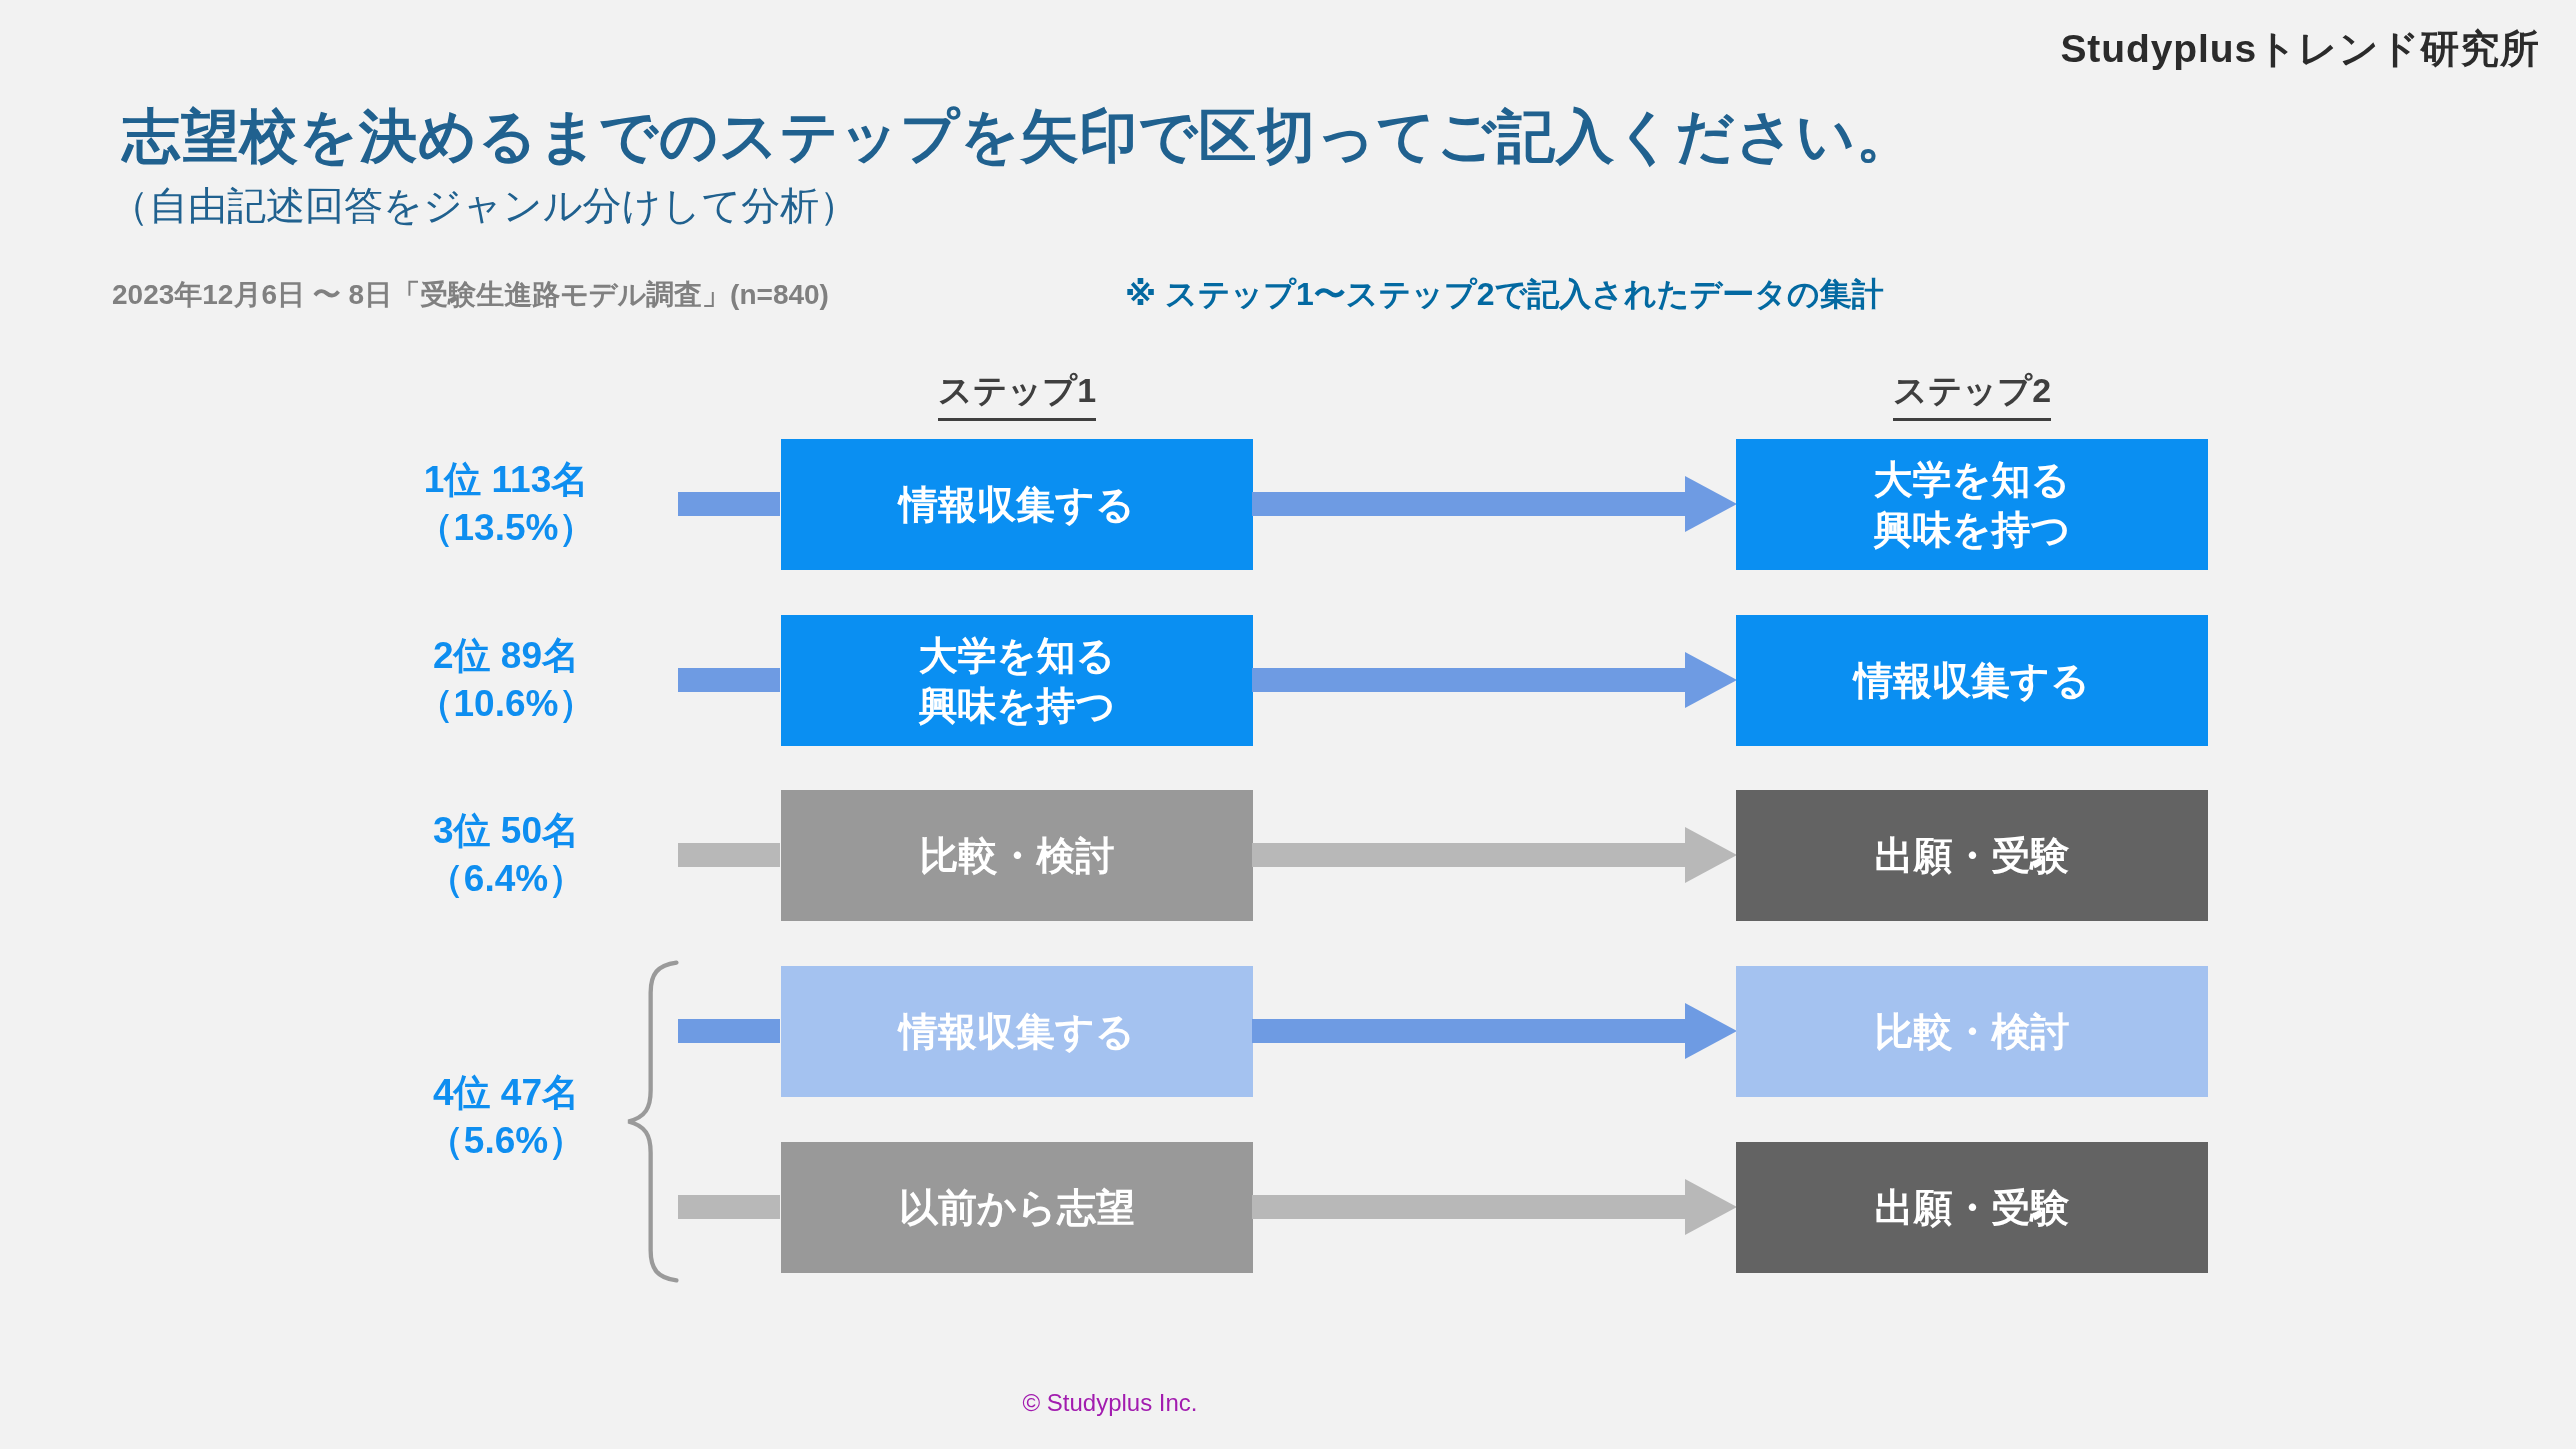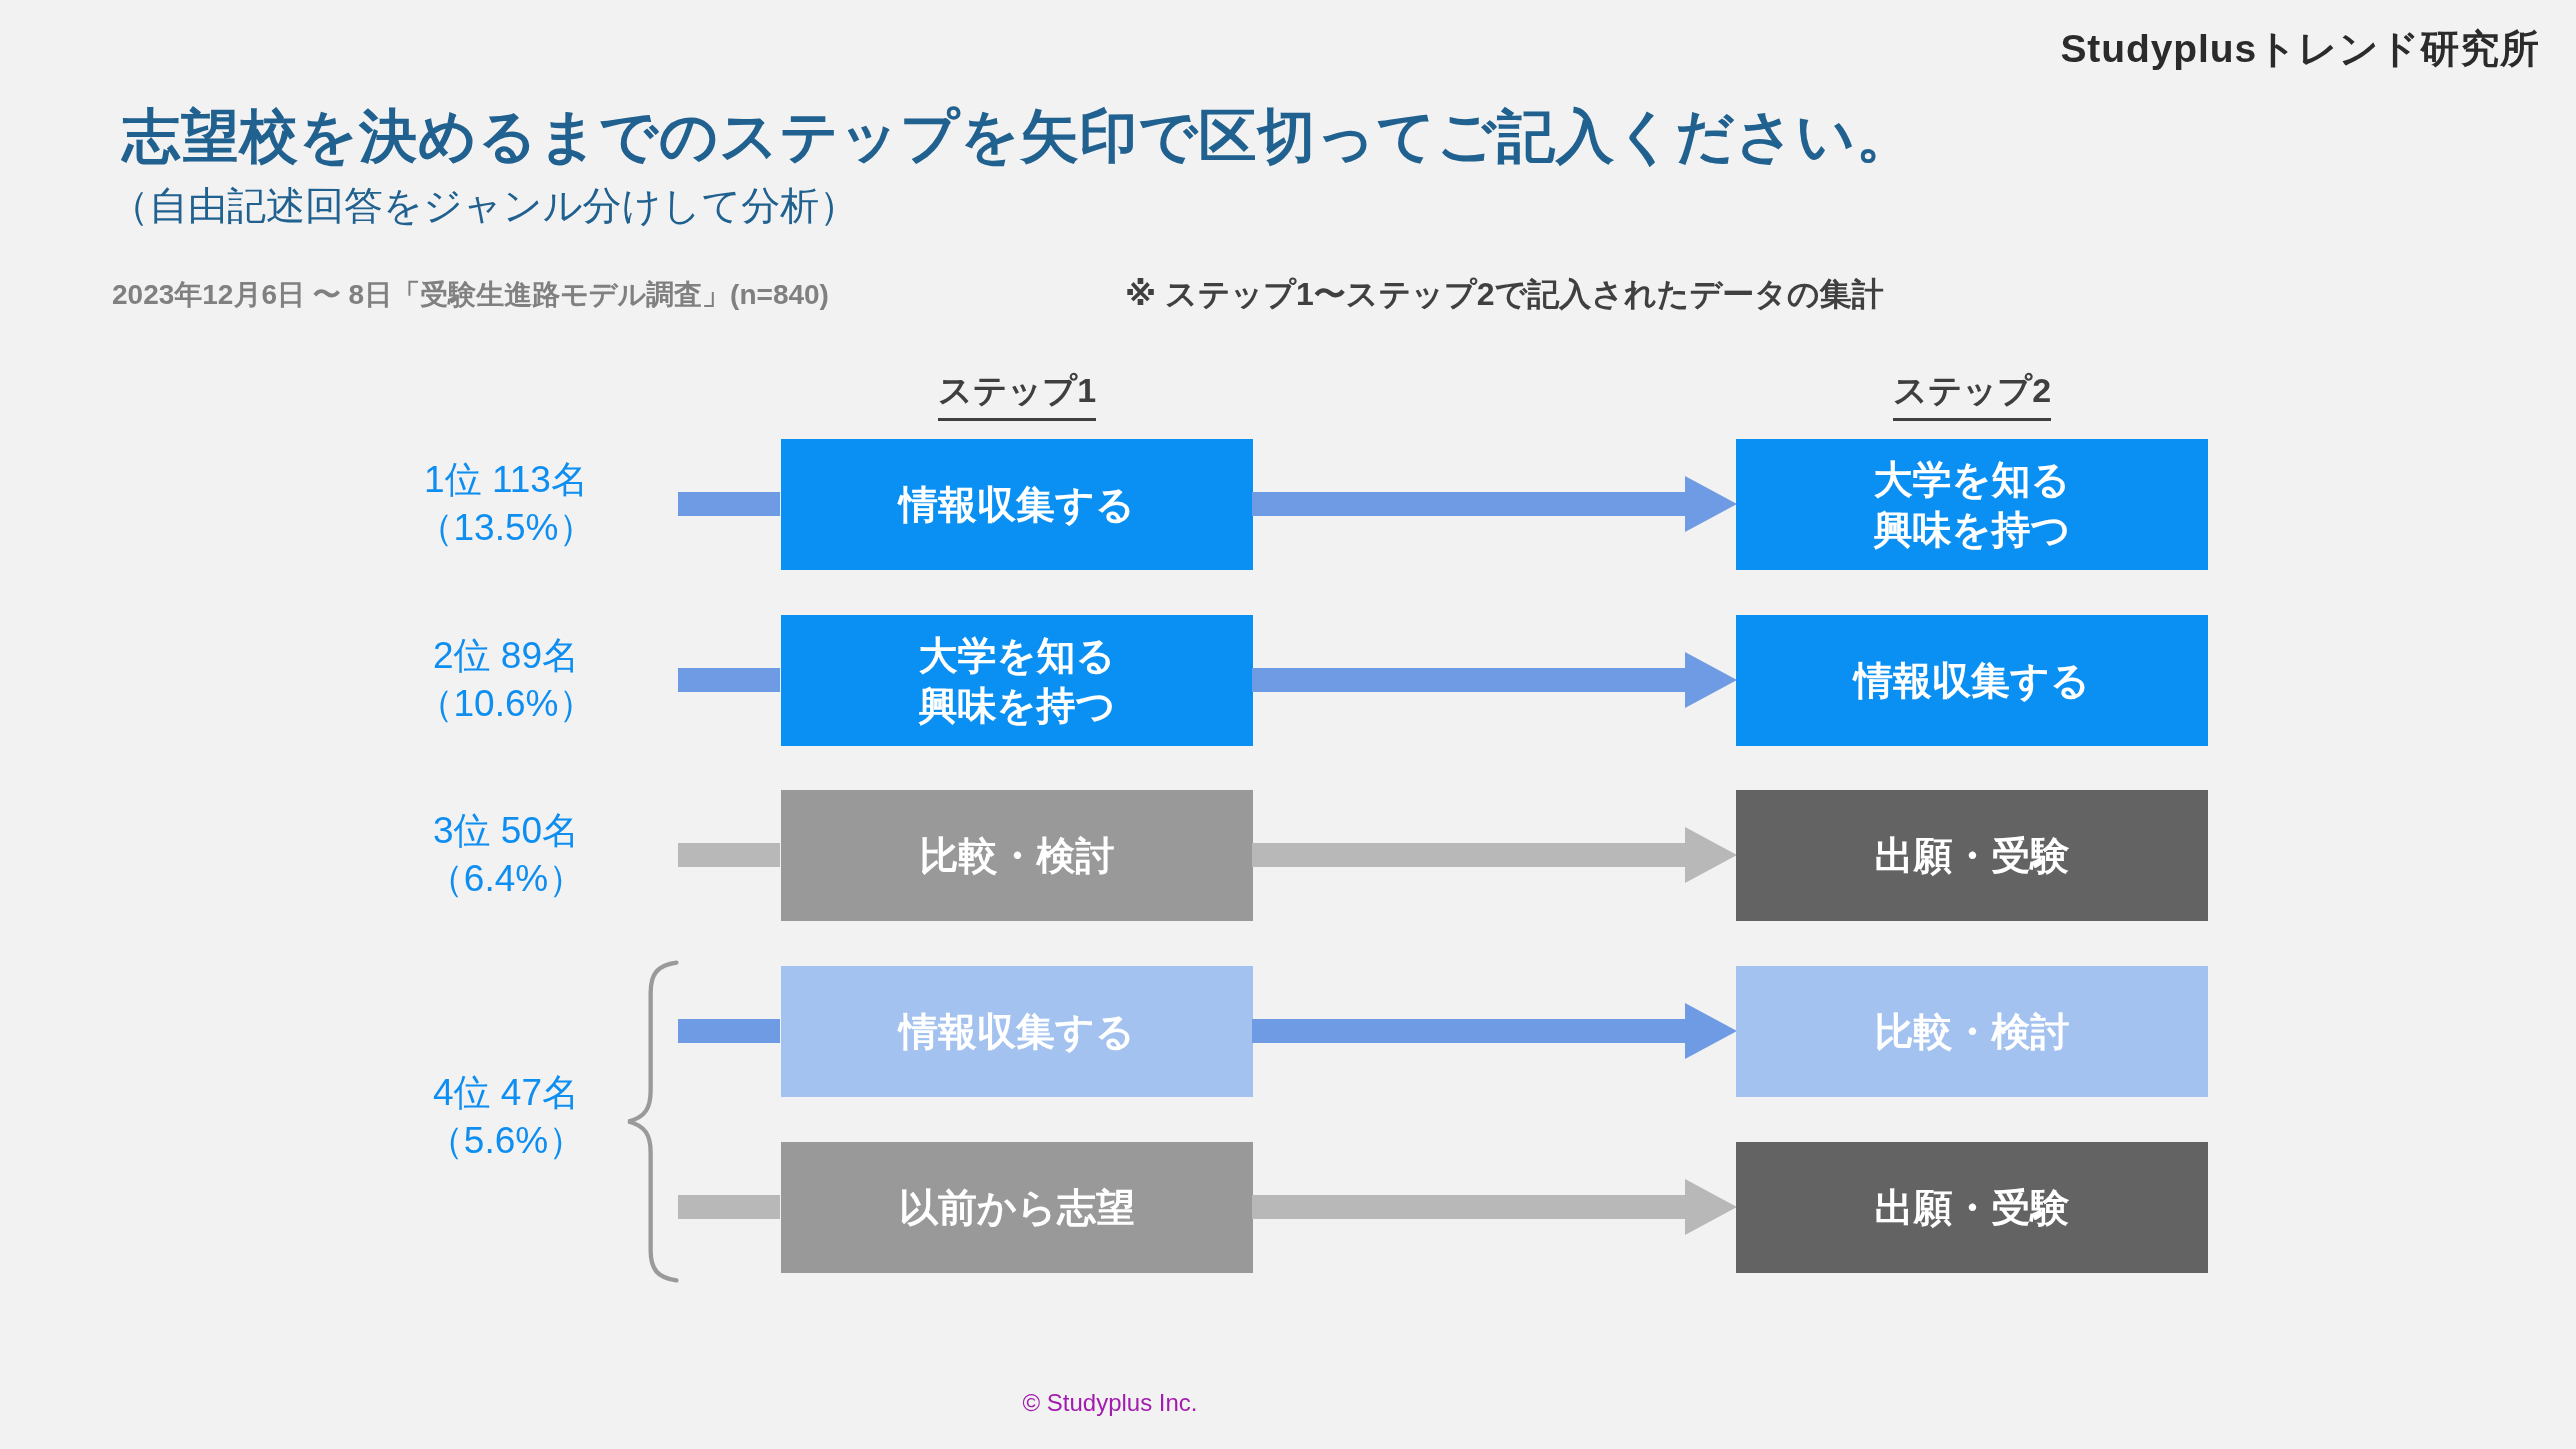--- a/index.html
+++ b/index.html
@@ -48,21 +48,21 @@
     font-size: 28px;
     font-weight: bold;
     color: #808080;
   }
   .note {
     position: absolute;
     left: 1125px;
     top: 273px;
     font-size: 32px;
     font-weight: bold;
-    color: #404040;
+    color: #0369a1;
   }
   .step-header {
     position: absolute;
     top: 368px;
     width: 472px;
     text-align: center;
     font-size: 34px;
     font-weight: bold;
     color: #3f3f3f;
   }
@@ -126,21 +126,21 @@
   .fill-blue { background: #6e9be3; }
   .fill-gray { background: #b8b8b8; }
   .head-blue { border-left-color: #6e9be3; }
   .head-gray { border-left-color: #b8b8b8; }
   .rank {
     position: absolute;
     left: 343px;
     width: 326px;
     text-align: center;
     font-size: 37px;
-    font-weight: normal;
+    font-weight: bold;
     color: #0e8ef0;
     line-height: 1.3;
   }
   .rank .rl { display: block; }
   .brace {
     position: absolute;
     left: 623px;
     top: 960px;
   }
   .footer {

